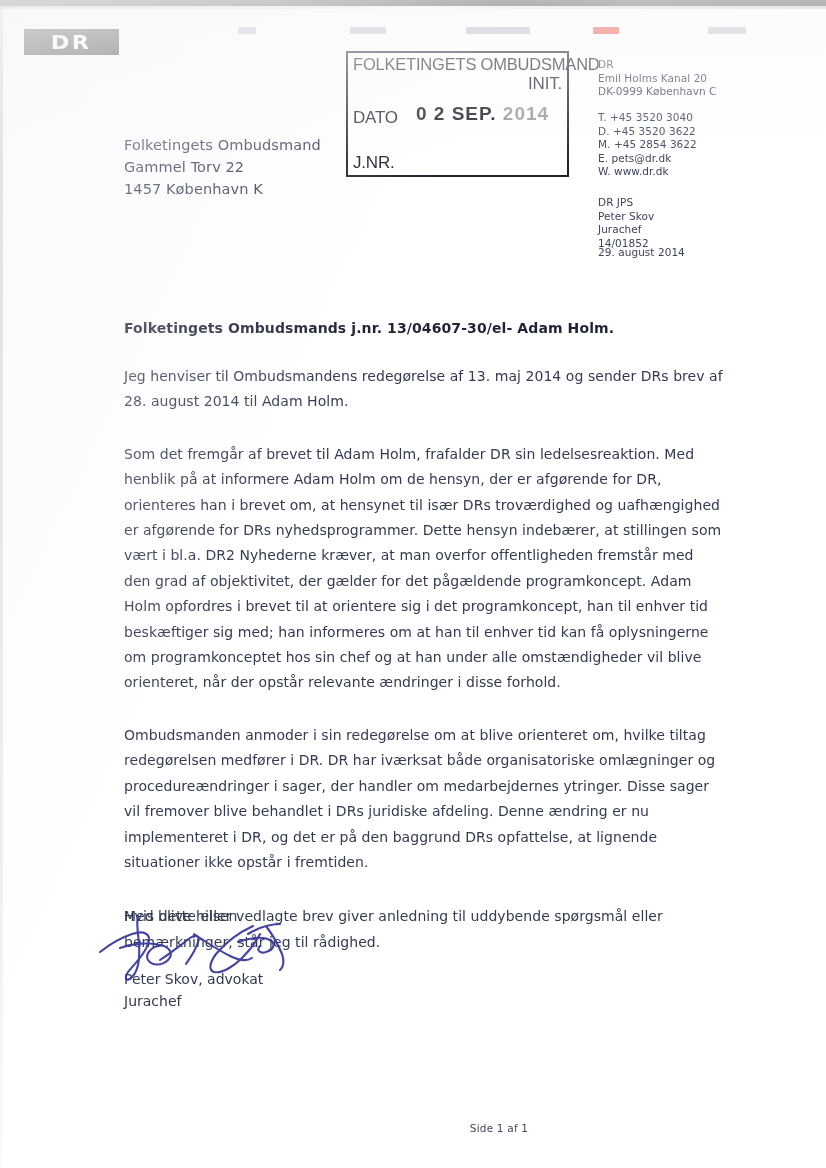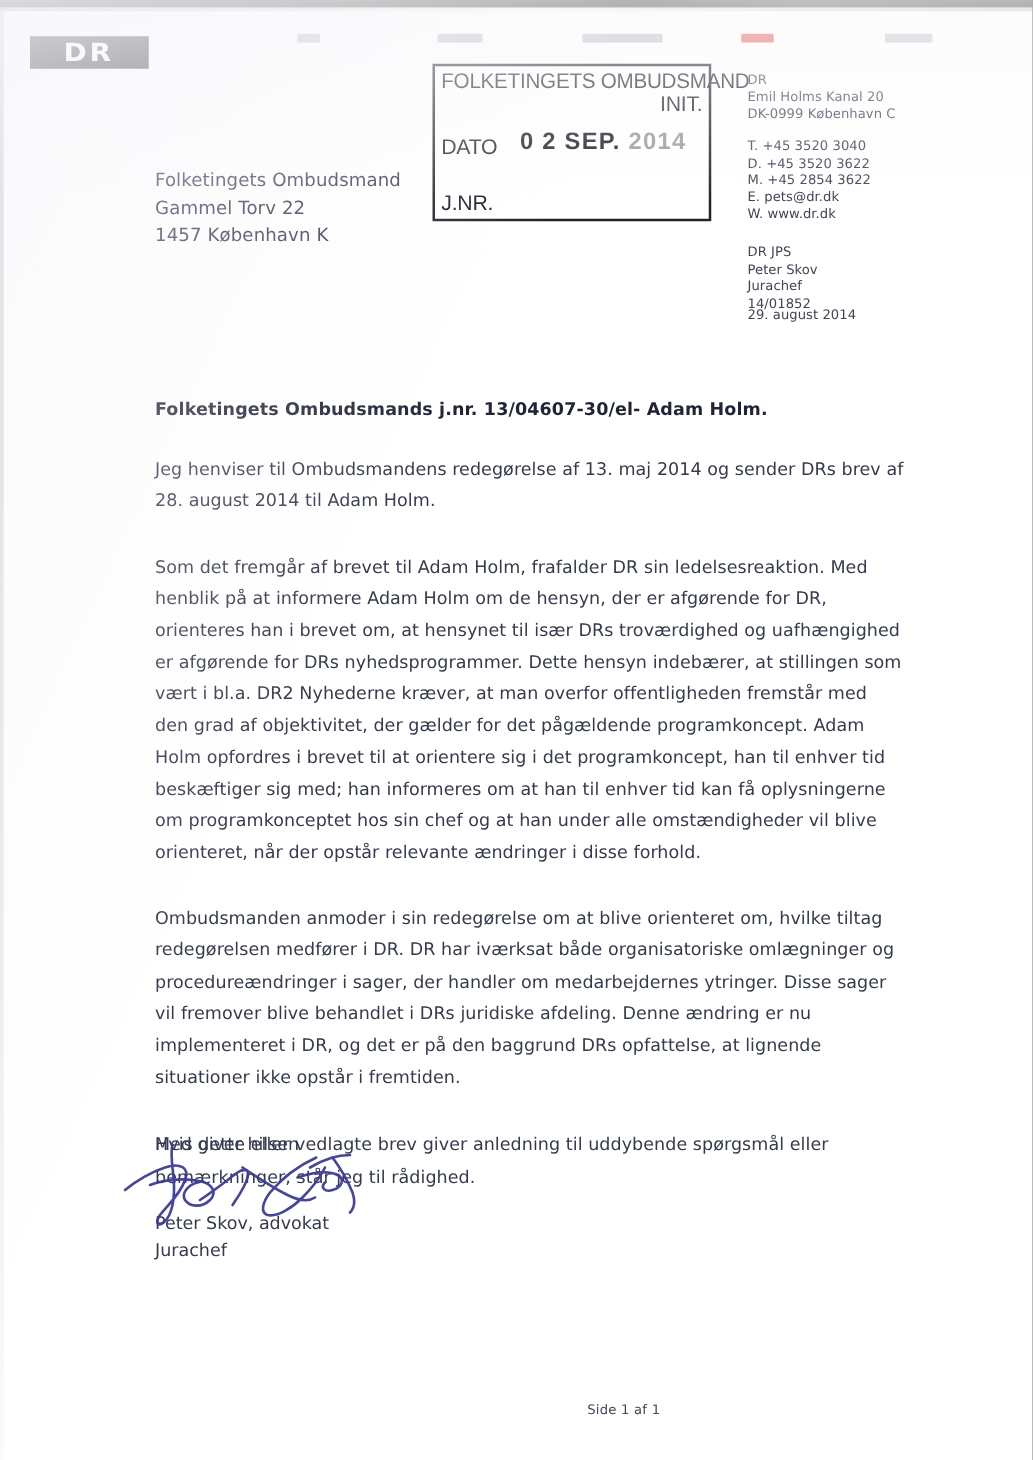--- a/index.html
+++ b/index.html
@@ -276,21 +276,21 @@
 
   <div class="body-wrap">
     <p class="subject">Folketingets Ombudsmands j.nr. 13/04607-30/el- Adam Holm.</p>
     <p class="para p-intro">Jeg henviser til Ombudsmandens redegørelse af 13. maj 2014 og sender DRs brev af 28. august 2014 til Adam Holm.</p>
     <p class="para p-main">Som det fremgår af brevet til Adam Holm, frafalder DR sin ledelsesreaktion. Med henblik på at informere Adam Holm om de hensyn, der er afgørende for DR, orienteres han i brevet om, at hensynet til især DRs troværdighed og uafhængighed er afgørende for DRs nyhedsprogrammer. Dette hensyn indebærer, at stillingen som vært i bl.a. DR2 Nyhederne kræver, at man overfor offentligheden fremstår med den grad af objektivitet, der gælder for det pågældende programkoncept. Adam Holm opfordres i brevet til at orientere sig i det programkoncept, han til enhver tid beskæftiger sig med; han informeres om at han til enhver tid kan få oplysningerne om programkonceptet hos sin chef og at han under alle omstændigheder vil blive orienteret, når der opstår relevante ændringer i disse forhold.</p>
     <p class="para p-third">Ombudsmanden anmoder i sin redegørelse om at blive orienteret om, hvilke tiltag redegørelsen medfører i DR. DR har iværksat både organisatoriske omlægninger og procedureændringer i sager, der handler om medarbejdernes ytringer. Disse sager vil fremover blive behandlet i DRs juridiske afdeling. Denne ændring er nu implementeret i DR, og det er på den baggrund DRs opfattelse, at lignende situationer ikke opstår i fremtiden.</p>
     <p class="para p-last">Hvis dette eller vedlagte brev giver anledning til uddybende spørgsmål eller bemærkninger, står jeg til rådighed.</p>
   </div>
 
   <div class="sig-zone">
-    <p class="sig-greeting">Med giver hilsen</p>
+    <p class="sig-greeting">Med blive hilsen</p>
     <svg class="sig-svg" width="210" height="90" viewBox="0 0 210 90">
       <g fill="none" stroke="#3a3a9e" stroke-width="2.1" stroke-linecap="round" stroke-linejoin="round" opacity="0.95">
         <path d="M2 48 C12 40, 22 34, 34 30 C46 26, 54 30, 50 40 C46 52, 36 60, 30 68 C26 74, 28 78, 33 74 C40 68, 42 54, 41 40 C40 28, 38 18, 40 12"></path>
         <path d="M22 44 C32 40, 48 38, 62 41 C72 43, 76 50, 70 56 C64 62, 54 62, 50 56 C47 51, 52 44, 60 42"></path>
         <path d="M62 56 C74 48, 84 40, 92 34 C98 30, 102 32, 100 38 C98 46, 92 54, 88 60"></path>
         <path d="M96 30 C108 38, 120 46, 132 52 C140 56, 148 58, 154 54"></path>
         <path d="M155 22 C142 28, 128 38, 118 50 C112 58, 110 66, 116 68 C124 70, 136 62, 144 54 C152 46, 158 38, 162 30"></path>
         <path d="M140 38 C152 34, 164 32, 172 36 C178 39, 176 46, 168 48 C162 50, 158 46, 162 42"></path>
         <path d="M168 22 C174 30, 180 40, 184 50 C186 56, 186 62, 182 66"></path>
         <path d="M150 30 C160 24, 172 20, 182 20"></path>

